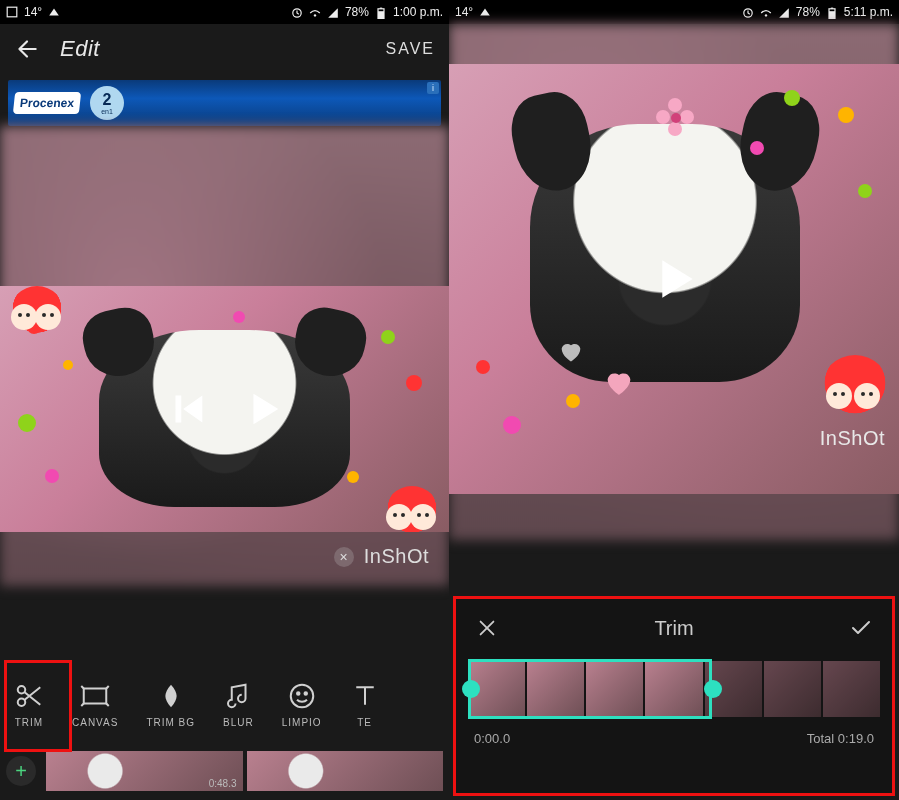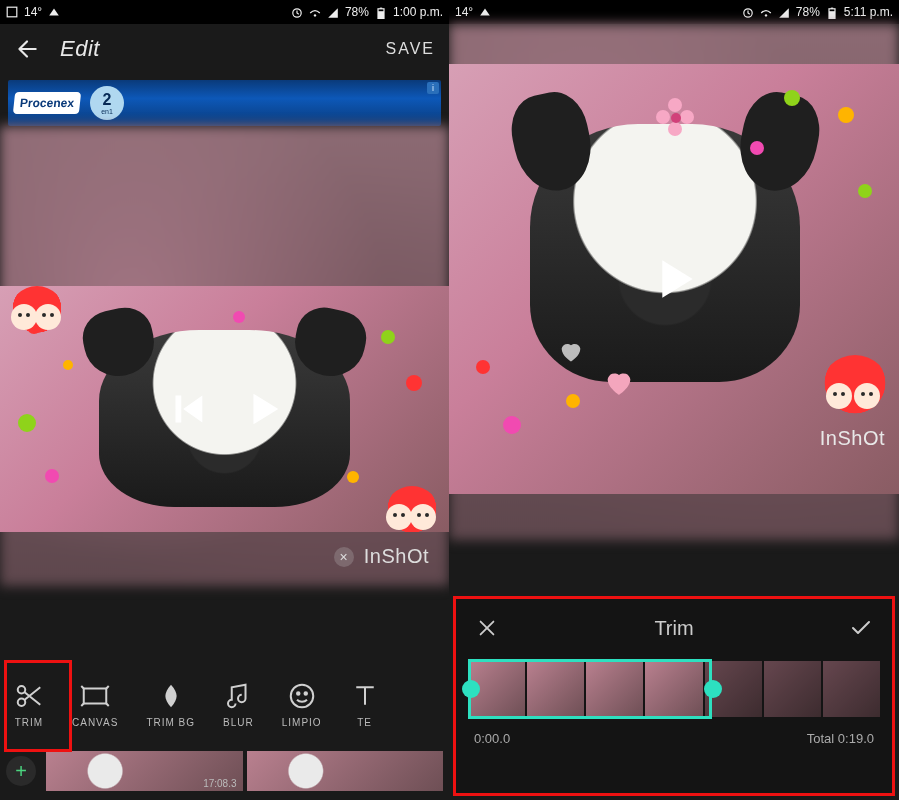--- a/index.html
+++ b/index.html
@@ -332,21 +332,21 @@
       <span class="ticon"><svg viewBox="0 0 24 24">
             <path d="M5 5h14M12 5v14"></path>
           </svg></span>
       <span>TE</span>
     </div>
   </div>
 
   <div class="filmstrip">
     <div class="addclip">+</div>
     <div class="thumb">
-      <span class="time">17:08.3</span>
+      <span class="time">0:48.3</span>
     </div>
     <div class="thumb"></div>
   </div>
 
   <div class="red-box"></div>
 </div>
 
 <div class="screen right">
   <div class="statusbar">
     <div class="sb-left">

